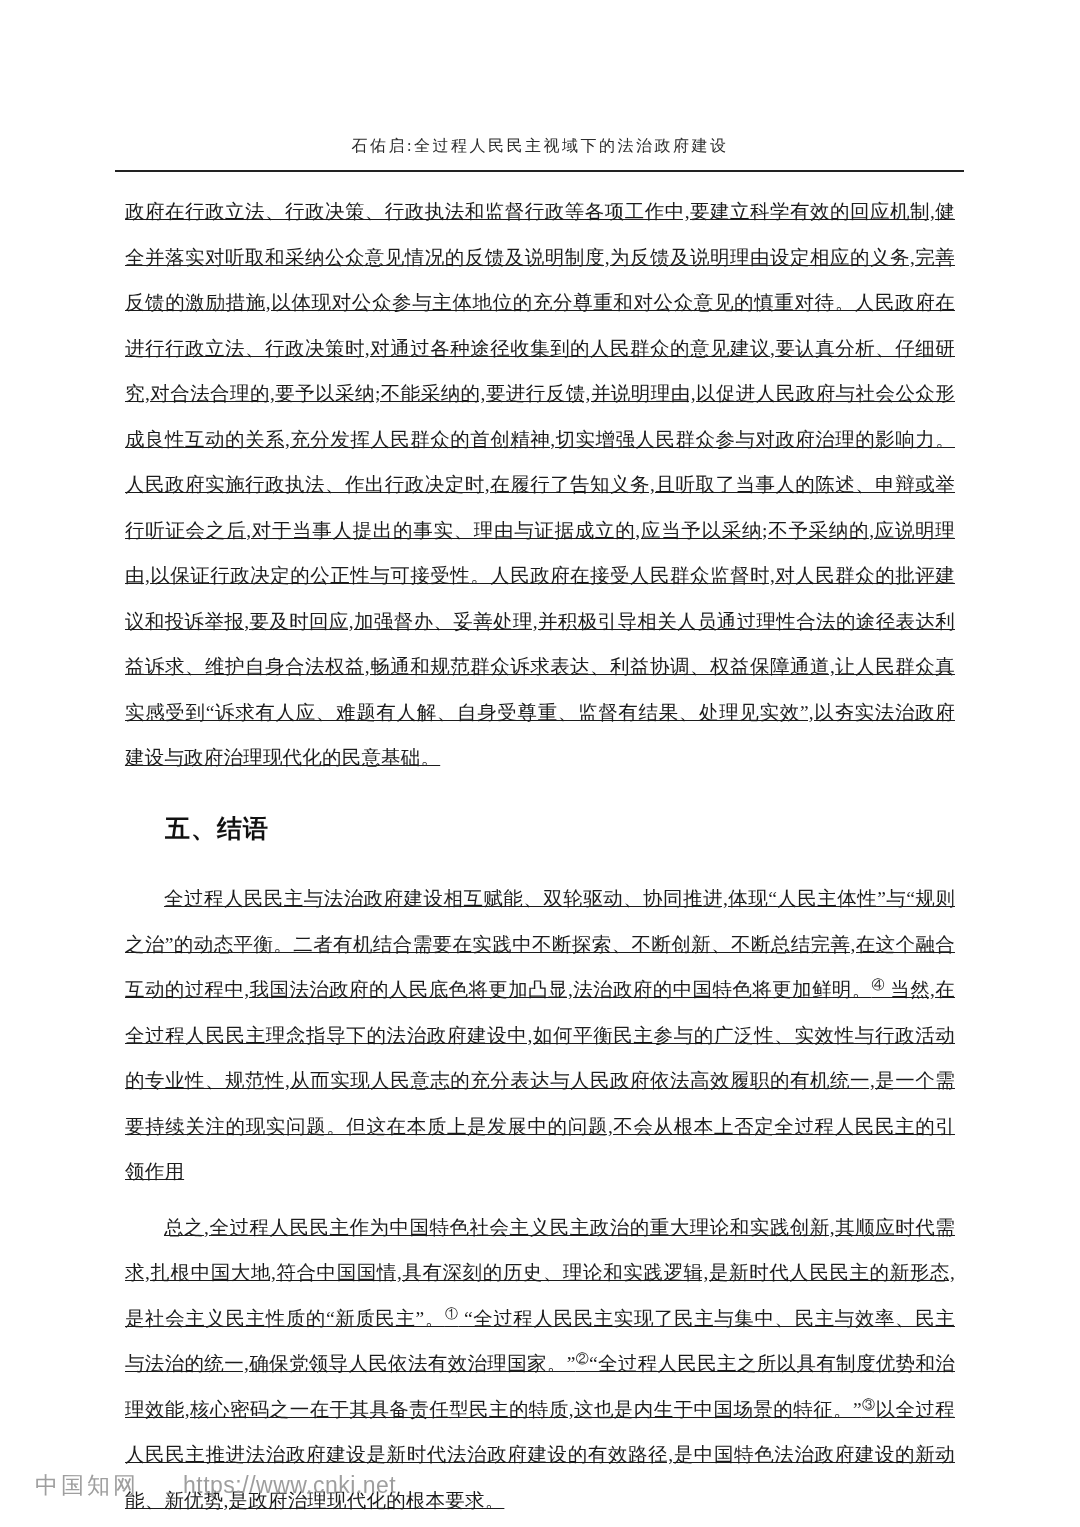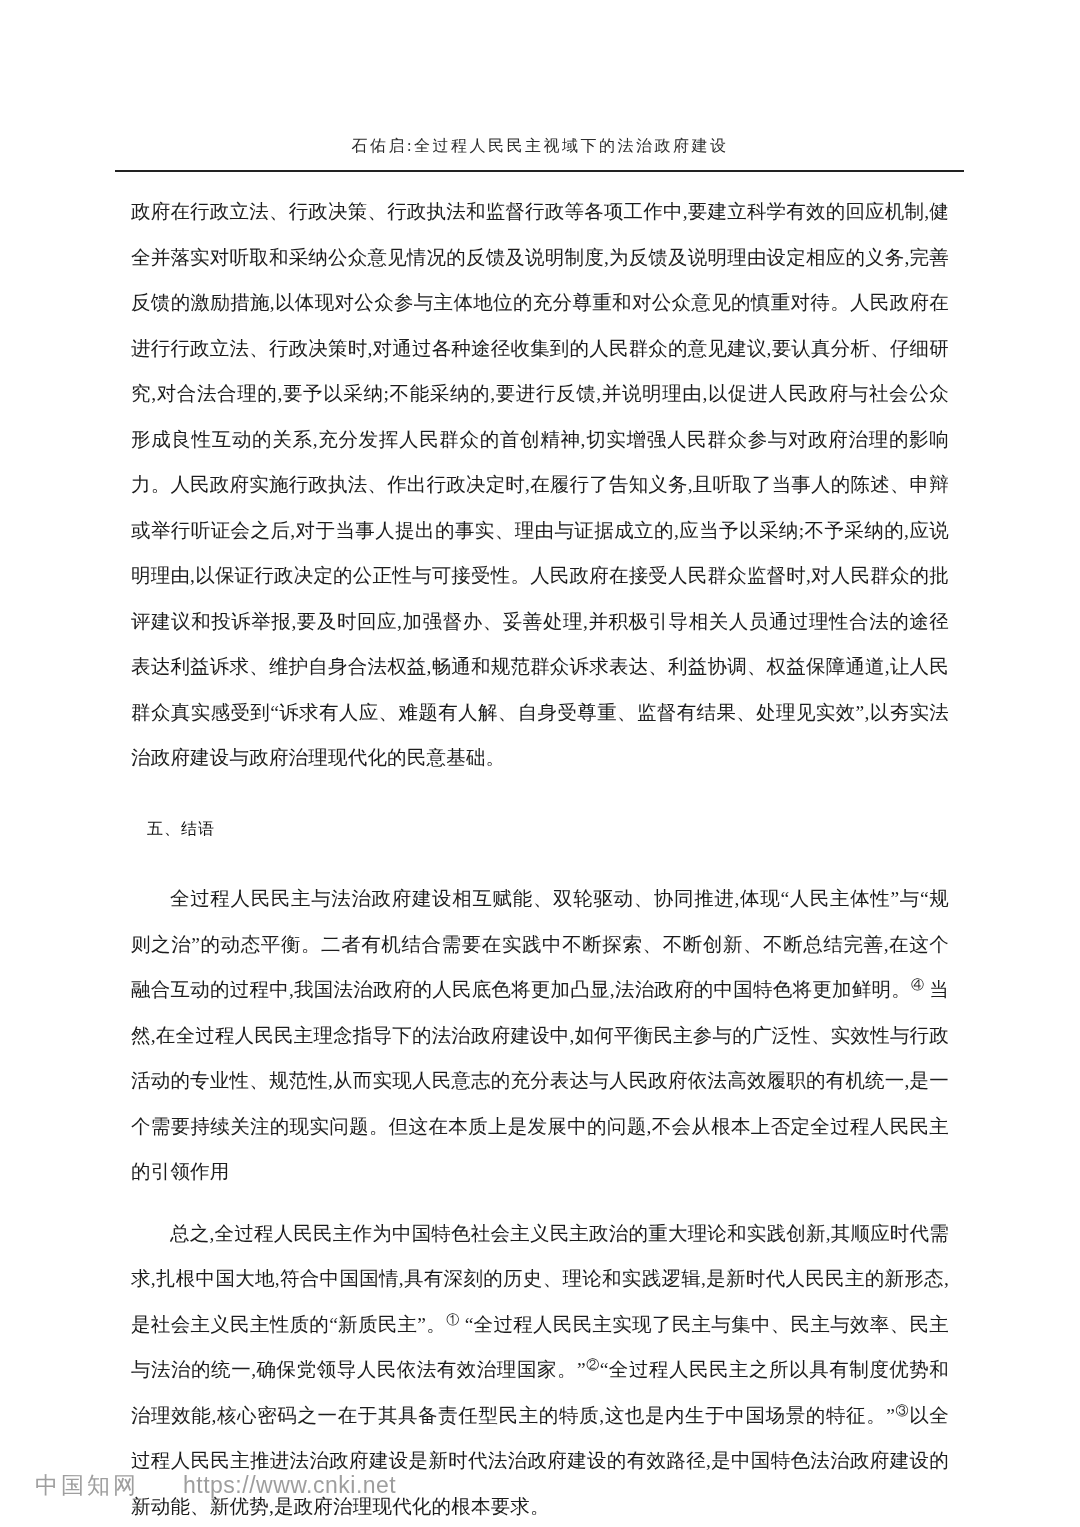--- a/index.html
+++ b/index.html
@@ -22,27 +22,27 @@
     margin-top:13px; height:0;
     border-top:2.5px solid #222222;
   }
   .article {
     margin-top:17px;
     font-size:19.5px;
     line-height:45.5px;
     text-align:justify;
     letter-spacing:0.2px;
   }
-  .article p.body-para { margin:16px; }
+  .article p.body-para { margin:10px;text-decoration:underline; }
   .article p.para-indent { text-indent:2em; }
   .section-heading {
     margin:25px 0 25px 0;
     font-family:"Liberation Sans","DejaVu Sans",sans-serif;
-    font-weight:normal;
-    font-size:16px;
+    font-weight:bold;
+    font-size:25px;
     line-height:45.5px;
     text-indent:2em;
     letter-spacing:1px;
     color:#111111;
   }
   sup.fnref {
     font-size:13px;
     line-height:0;
     vertical-align:super;
   }

